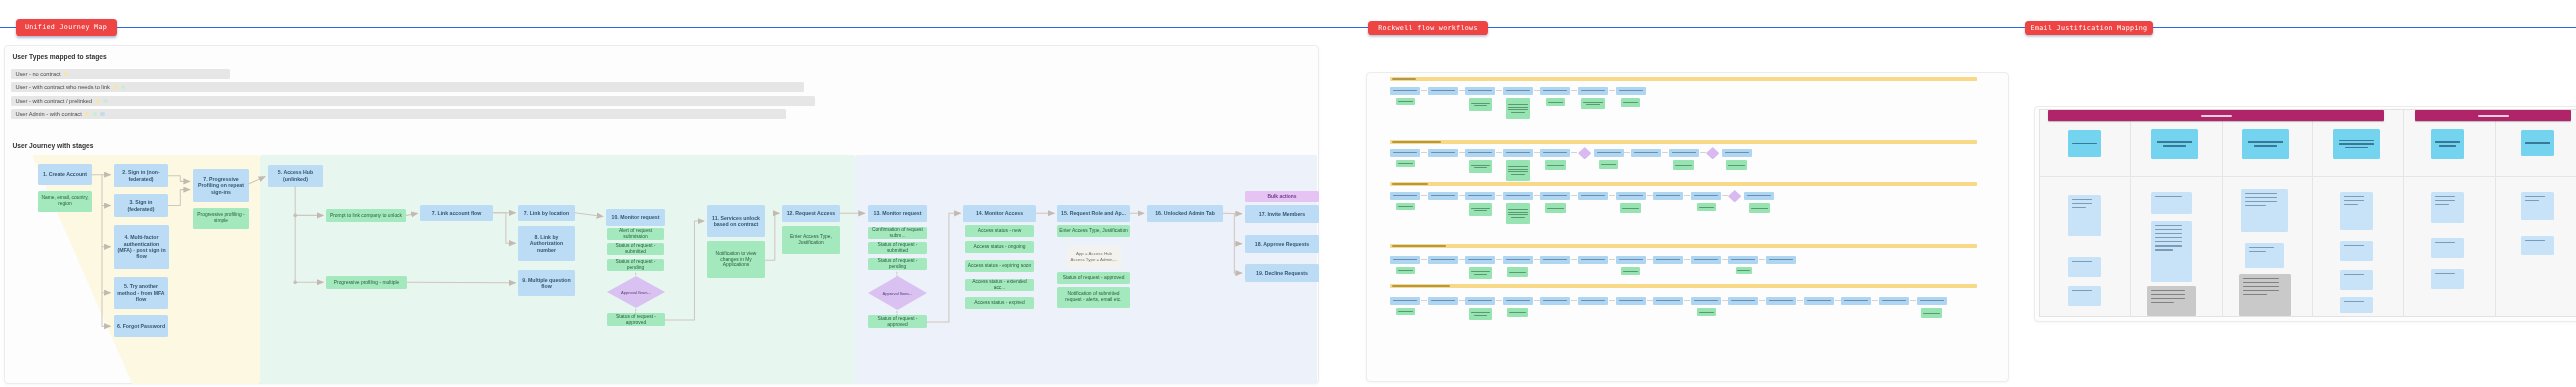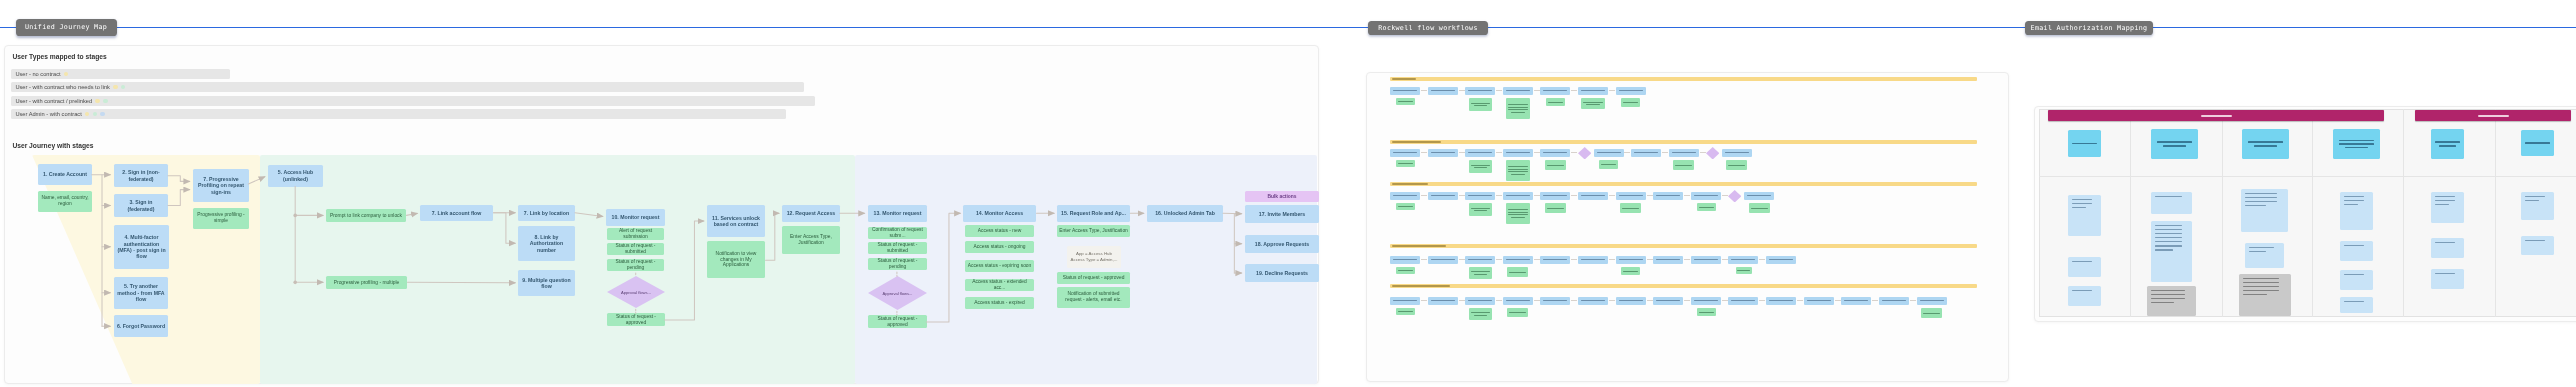--- a/index.html
+++ b/index.html
@@ -1,21 +1,21 @@
 <!DOCTYPE html>
 <html style="font-size:8.2px"><head>
 <meta charset="utf-8">
 <style>
   html,body{margin:0;padding:0;background:#ffffff;}
   body{width:2818px;height:388px;position:relative;overflow:hidden;
        font-family:"Liberation Sans",sans-serif;-webkit-font-smoothing:antialiased;}
   .abs{position:absolute;box-sizing:border-box;}
   
   #section-line{left:0;top:27px;width:2818px;height:1px;background:#2b69e0;}
-  .pill{background:#737373;color:#fff;border-radius:3.6px;display:flex;align-items:center;justify-content:center;
+  .pill{background:#ef4444;color:#fff;border-radius:3.6px;display:flex;align-items:center;justify-content:center;
         font-family:"DejaVu Sans Mono",monospace;font-size:6.7px;letter-spacing:0.3px;
         box-shadow:0 1.5px 2.6px rgba(40,60,120,.35);z-index:5;}
   
   .panel{background:#fdfdfd;border:0.5px solid #ececec;border-radius:4.1px;box-shadow:0 1px 3.1px rgba(0,0,0,.04);}
   .h1{font-size:6.7px;font-weight:bold;color:#333;}
   
   .ubar{background:#e6e6e6;border-radius:1.5px;display:flex;align-items:center;padding:0 4.1px;gap:3.1px;}
   .ubar .lbl{font-size:5.7px;color:#4a4a4a;white-space:nowrap;}
   .dot{width:4.6px;height:4.6px;border-radius:50%;display:inline-block;flex:0 0 auto;}
   
@@ -60,21 +60,21 @@
 <div class="abs panel" id="panel1" style="left: 4.1px; top: 45px; width: 1315px; height: 339px;"></div>
 <div class="abs panel" id="panel2" style="left: 1366px; top: 72px; width: 643px; height: 310px;"></div>
 <div class="abs panel" id="panel3" style="left: 2034px; top: 106px; width: 773px; height: 216px;"></div>
 
 <div class="abs h1" style="left:12.4px;top:53px;">User Types mapped to stages</div>
 <div class="abs h1" style="left:12.4px;top:142px;">User Journey with stages</div>
 
 <div id="dyn">
     <div class="abs pill" style="left: 15.5px; top: 18.5px; width: 101px; height: 17px;">Unified Journey Map</div>
     <div class="abs pill" style="left: 1368px; top: 20.6px; width: 120px; height: 14px;">Rockwell flow workflows</div>
-    <div class="abs pill" style="left: 2025px; top: 20.6px; width: 128px; height: 14px;">Email Authorization Mapping</div>
+    <div class="abs pill" style="left: 2025px; top: 20.6px; width: 128px; height: 14px;">Email Justification Mapping</div>
     <div class="abs ubar" style="left: 11.3px; top: 69px; width: 219px; height: 10.3px;">
       <span class="lbl">User - no contract</span>
       <span class="dot" style="background: rgb(245, 230, 172);"></span>
     </div>
     <div class="abs ubar" style="left: 11.3px; top: 82px; width: 793px; height: 10.3px;">
       <span class="lbl">User - with contract who needs to link</span>
       <span class="dot" style="background: rgb(245, 230, 172);"></span>
       <span class="dot" style="background: rgb(201, 236, 214);"></span>
     </div>
     <div class="abs ubar" style="left: 11.3px; top: 96px; width: 804px; height: 10.3px;">

